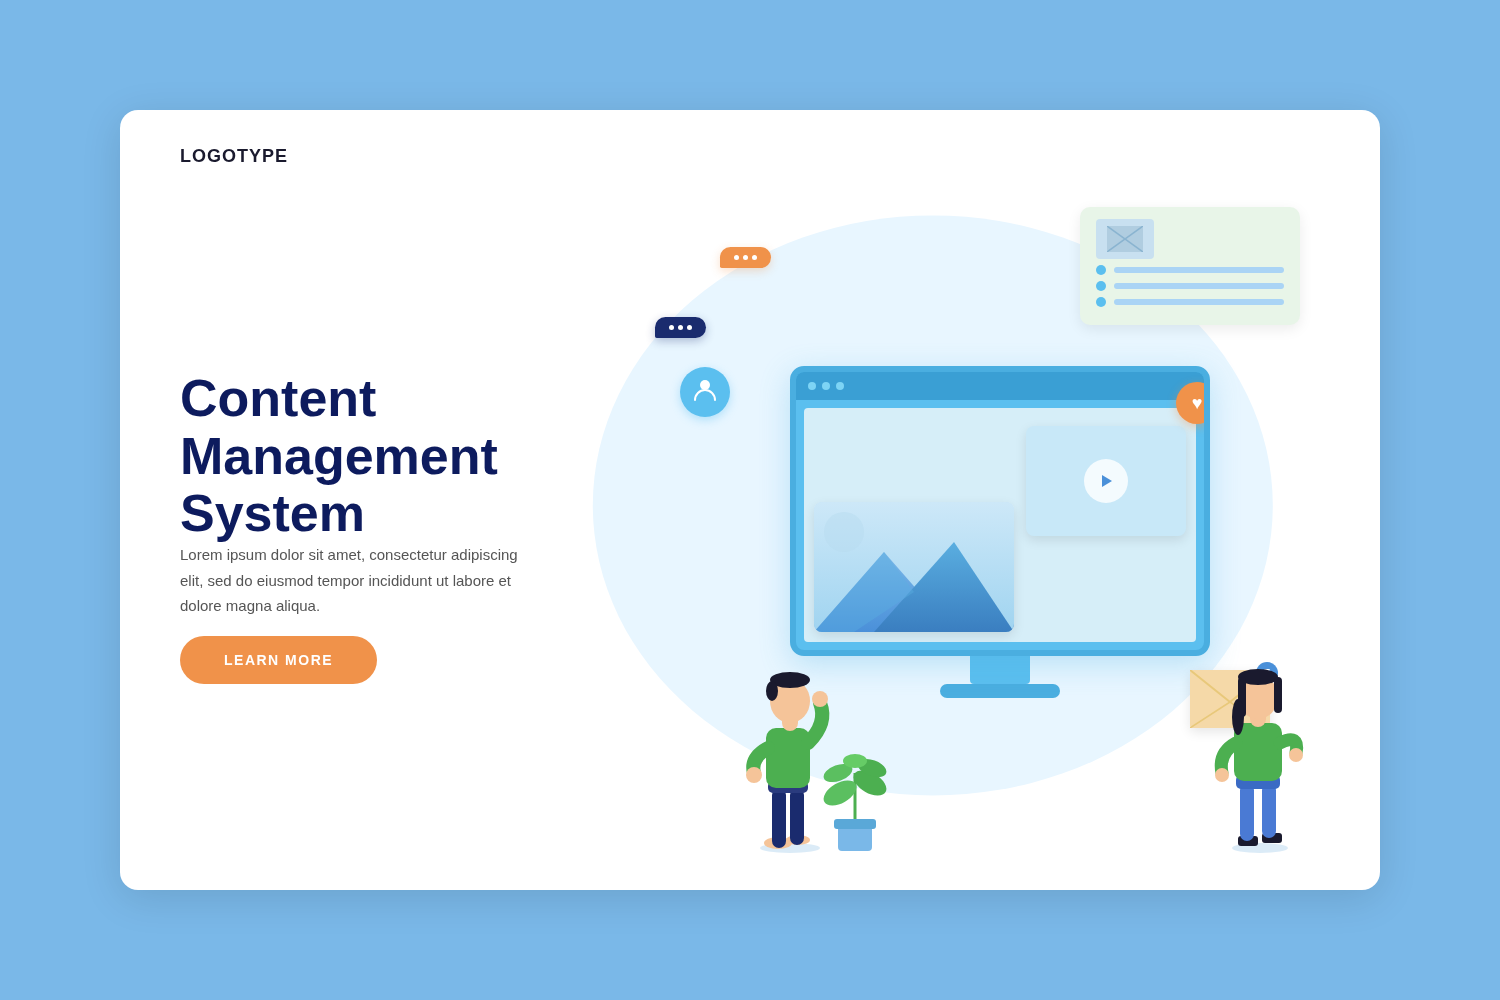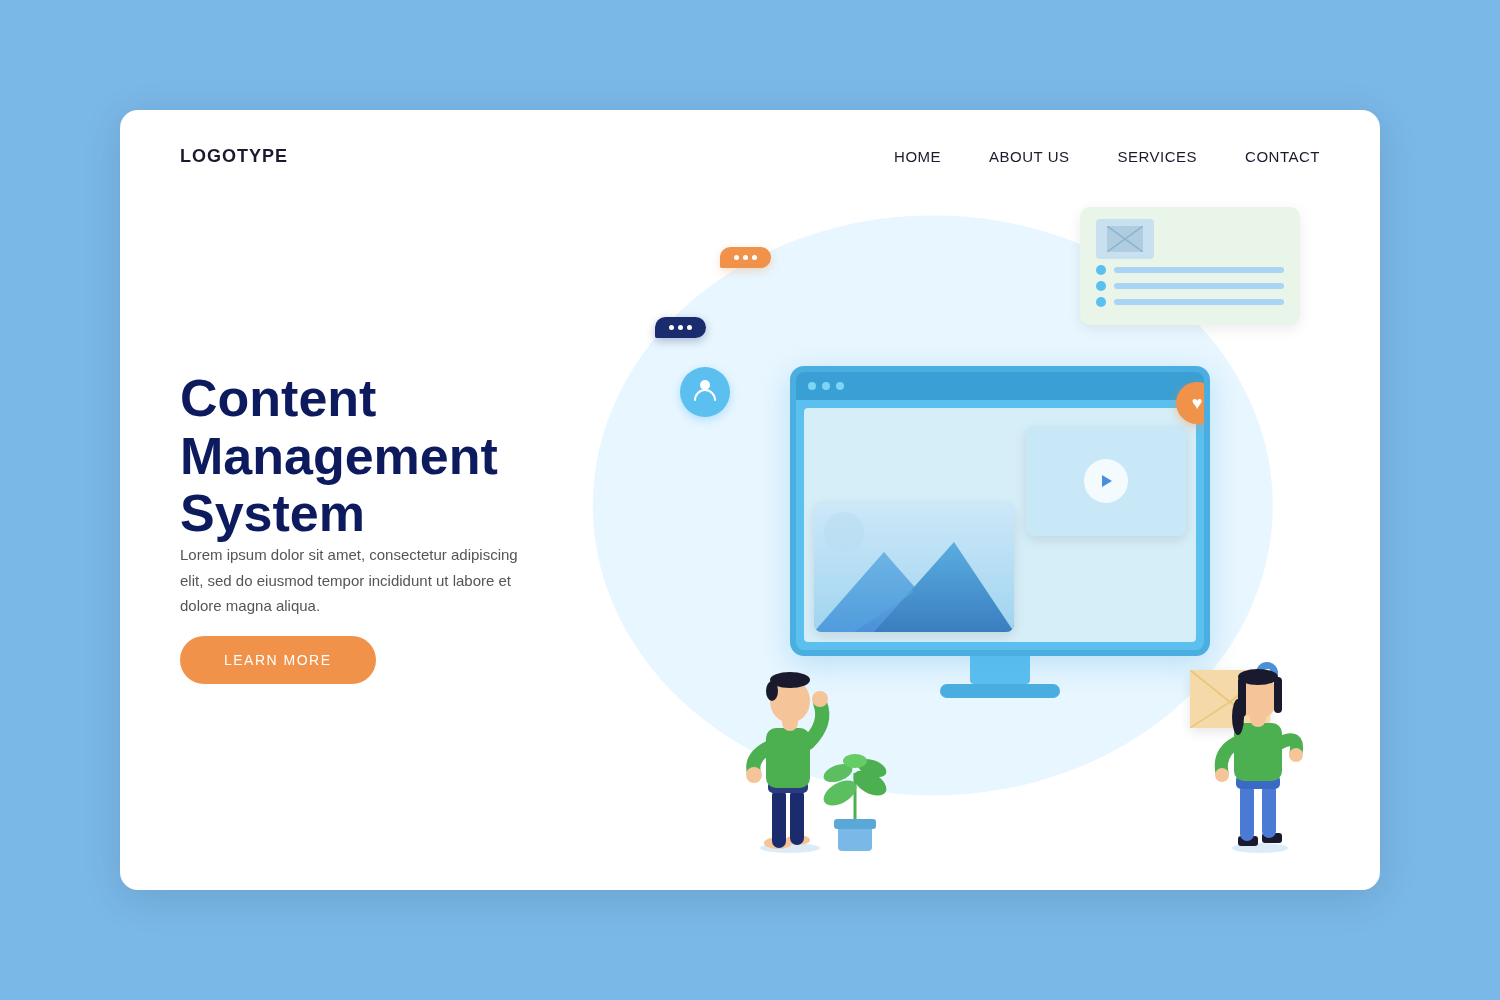--- a/index.html
+++ b/index.html
@@ -77,21 +77,21 @@
       max-width: 360px;
       margin-bottom: 17px;
     }
     .btn-learn {
       background: #f0924a;
       color: #fff;
       border: none;
       border-radius: 30px;
       padding: 16px 44px;
       font-size: 14px;
-      font-weight: 400;
+      font-weight: 700;
       letter-spacing: 1.5px;
       cursor: pointer;
       text-transform: uppercase;
     }
 
     
     .hero-right {
       flex: 1;
       position: relative;
       height: 100%;
@@ -378,26 +378,20 @@
       color: #fff;
     }
   </style>
 </head>
 <body>
 
 <div class="card">
 
   <nav class="nav">
     <div class="logo">LOGOTYPE</div>
-    <ul class="nav-links">
-      <li><a href="#">HOME</a></li>
-      <li><a href="#">ABOUT US</a></li>
-      <li><a href="#">SERVICES</a></li>
-      <li><a href="#">CONTACT</a></li>
-    </ul>
   </nav>
 
   <div class="hero">
 
     <div class="hero-left">
       <h1 class="hero-title">Content Management System</h1>
       <p class="hero-desc">Lorem ipsum dolor sit amet, consectetur adipiscing elit, sed do eiusmod tempor incididunt ut labore et dolore magna aliqua.</p>
       <button class="btn-learn">LEARN MORE</button>
     </div>
 

